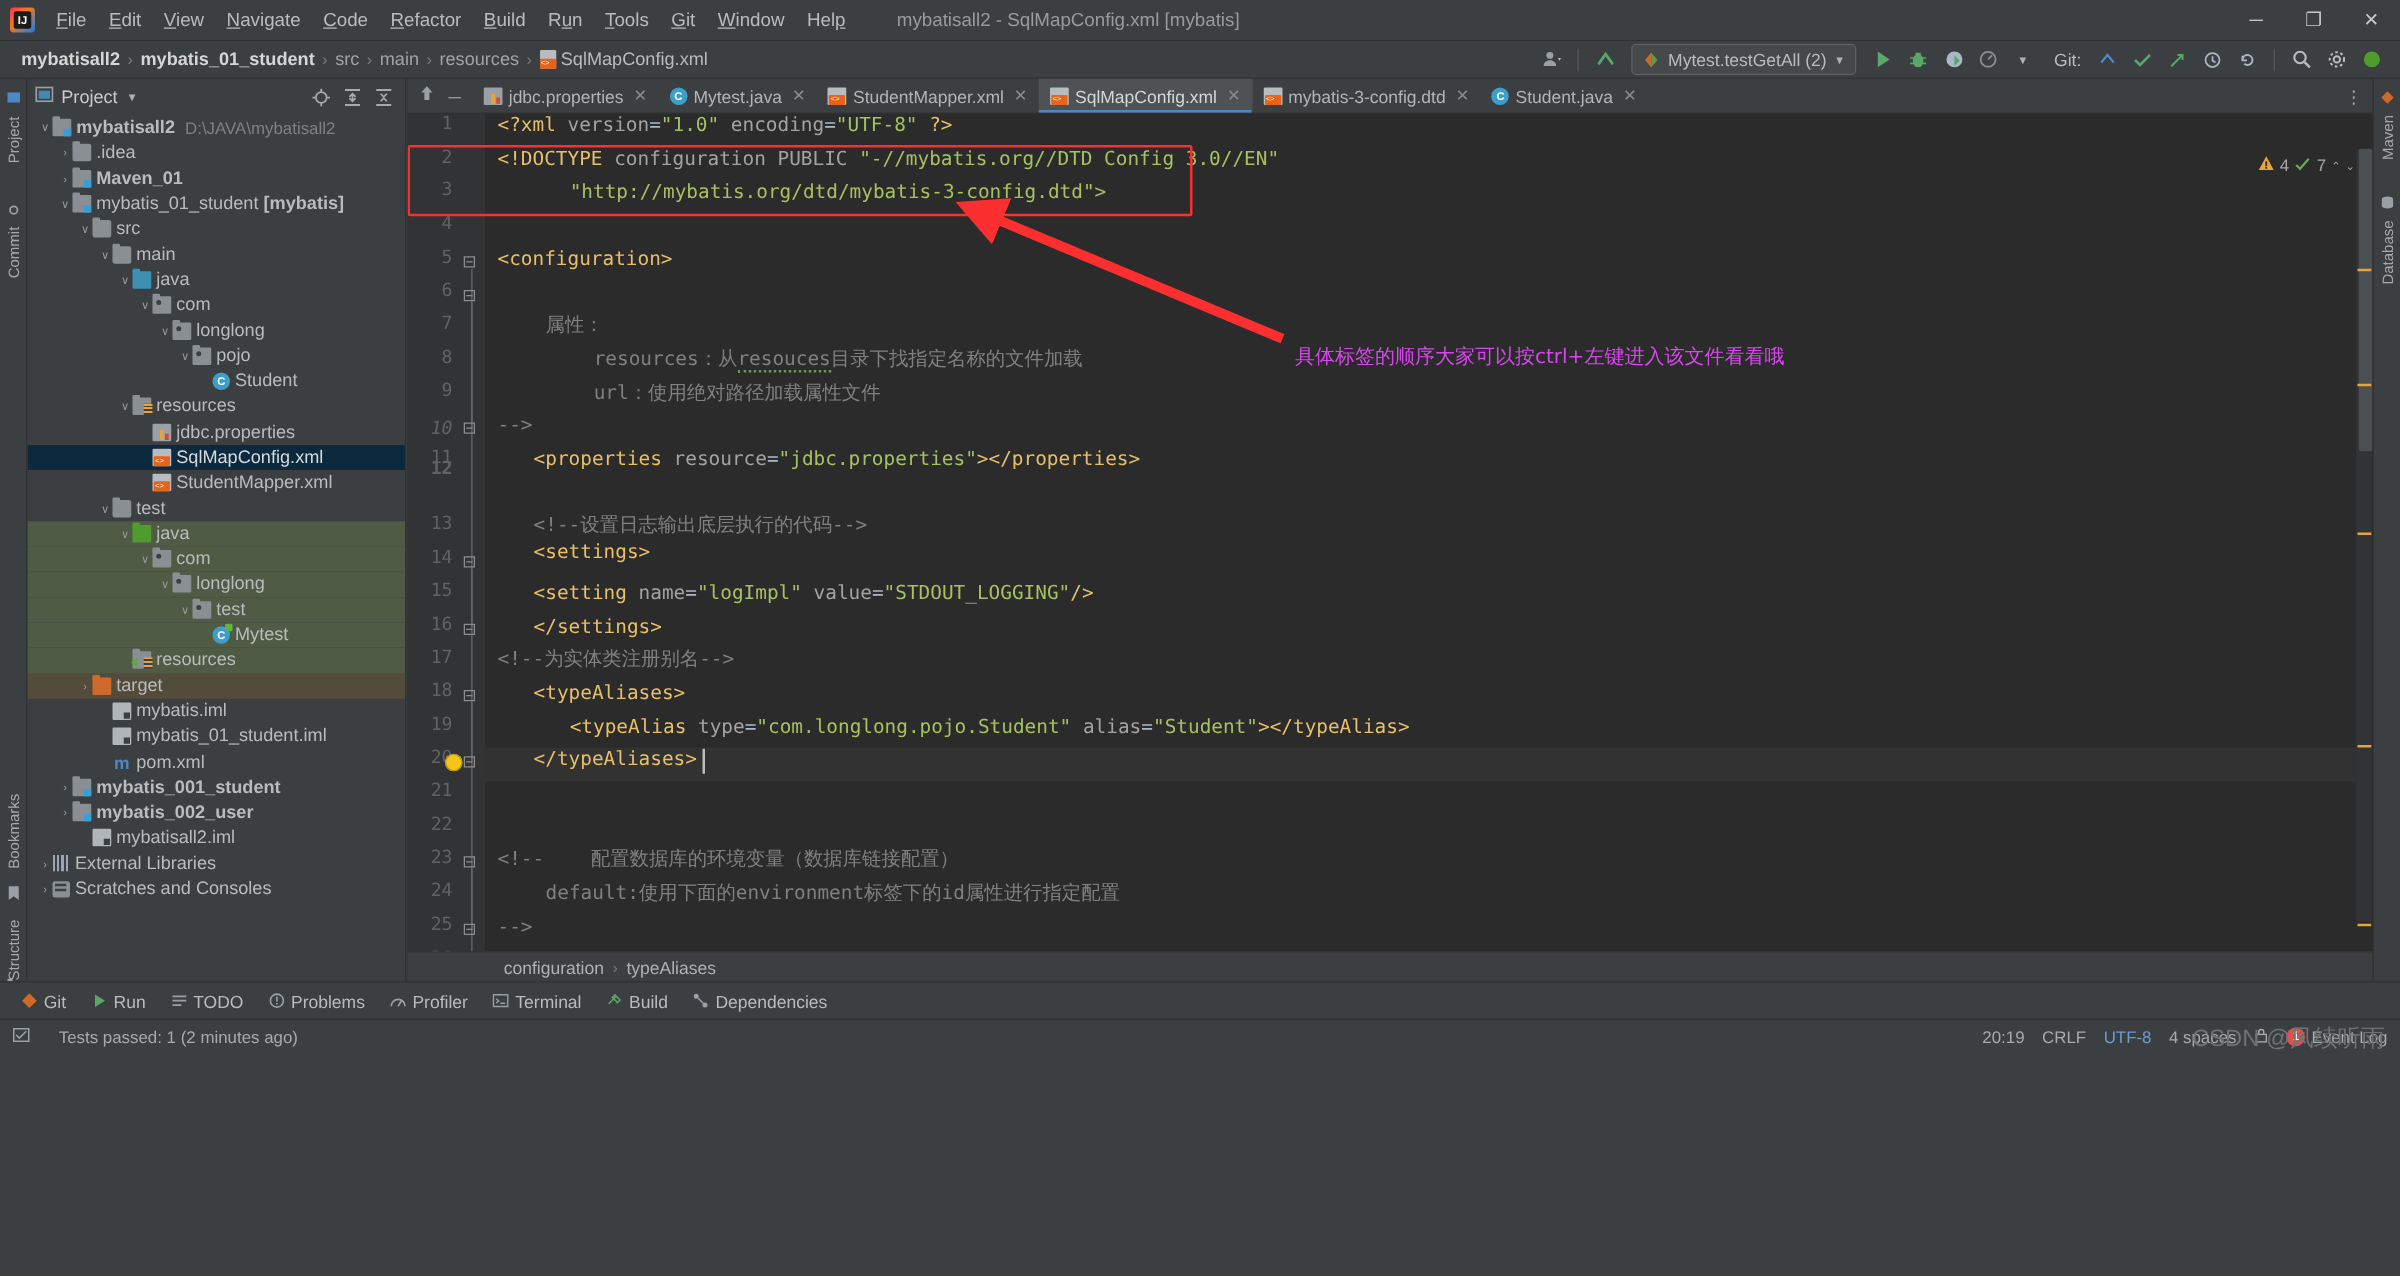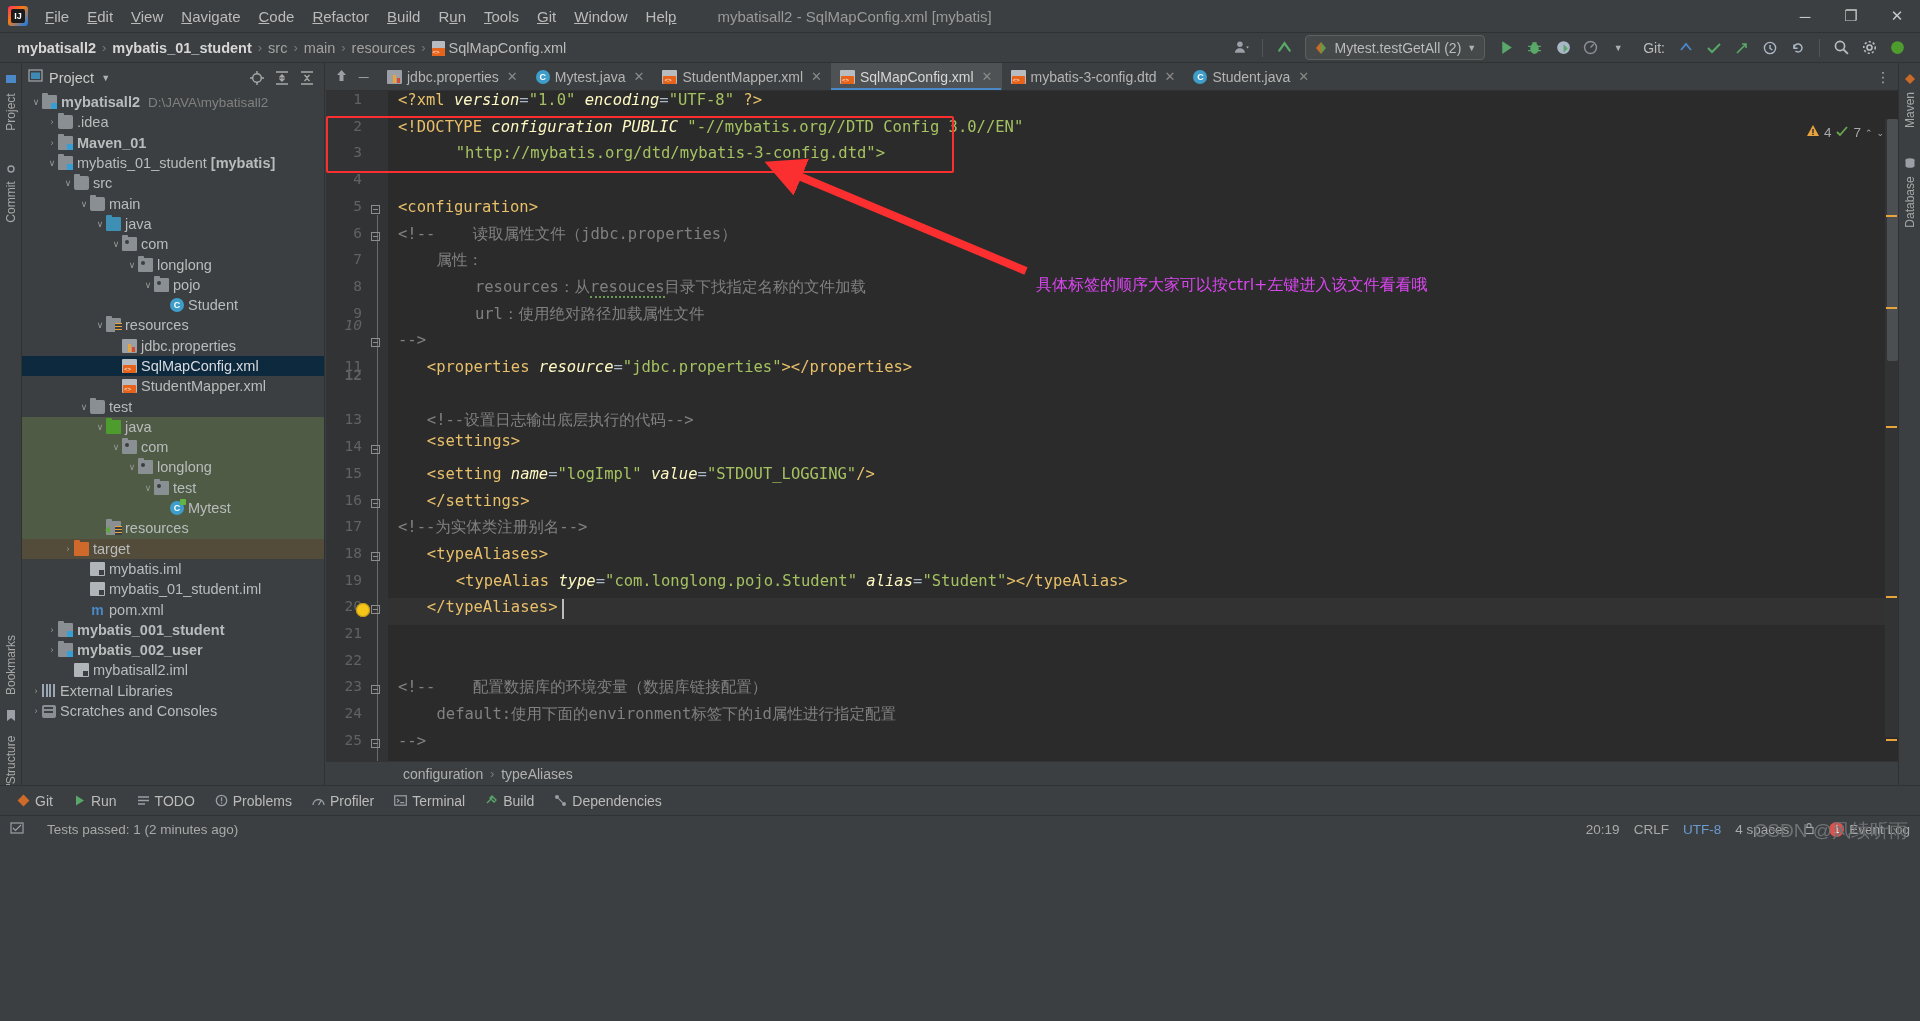--- a/index.html
+++ b/index.html
@@ -171,21 +171,21 @@
   .bulb{ position:absolute; left:30px; width:14px;height:14px;border-radius:50%;
      background:#f5c518; box-shadow:0 0 0 1px #b8931b inset;}
 
   .codearea{ flex:1; position:relative; background:#2b2b2b; overflow:hidden;
      font-family:"DejaVu Sans Mono", monospace; font-size:15.5px; }
   .cl{ position:absolute; left:10px; white-space:pre; line-height:26.7px; height:26.7px; }
   .hl-line{ position:absolute; height:26.7px; }
 
   
   .s-tag{color:#e8bf6a;}
-  .s-attr{color:#fef9c3;font-style:italic;}
+  .s-attr{color:#a3a3a3;}
   .s-val{color:#a5c261;}
   .s-cmt{color:#808080;}
   .s-punc{color:#a9b7c6;}
   .s-pi{color:#e8bf6a;}
 
   .typo{ border-bottom:2px dotted #6a9955; }
 
   
   .redbox{
     position:absolute; border:2.5px solid #fb2f2f; border-radius:2px; pointer-events:none;
@@ -680,21 +680,21 @@
           </div>
           <div class="foldline" style="top: 123.8px; height: 560.7px;"></div>
           <div class="lnum" style="top: 133.5px;">6</div>
           <div class="foldmark" style="top: 140.5px;">
             <div class="foldbox"></div>
           </div>
           <div class="foldline" style="top: 150.5px; height: 100.8px;"></div>
           <div class="lnum" style="top: 160.2px;">7</div>
           <div class="lnum" style="top: 186.9px;">8</div>
           <div class="lnum" style="top: 213.6px;">9</div>
-          <div class="lnum" style="top: 226px; font-style: italic;">10</div>
+          <div class="lnum" style="top: 244px; font-style: italic;">10</div>
           <div class="foldmark" style="top: 247.3px;">
             <div class="foldbox"></div>
           </div>
           <div class="lnum" style="top: 267px;">11</div>
           <div class="lnum" style="top: 276px; font-weight: bold;">12</div>
           <div class="lnum" style="top: 320.4px;">13</div>
           <div class="lnum" style="top: 347.1px;">14</div>
           <div class="foldmark" style="top: 354.1px;">
             <div class="foldbox"></div>
           </div>
@@ -735,21 +735,20 @@
           <div class="hl-line" style="left: 65.72px; top: 480.6px; width: 696.64px; background: rgb(63, 92, 72); z-index: -1;"></div>
           <div class="hl-line" style="left: 36.86px; top: 453.9px; width: 129.06px; background: rgb(63, 92, 72); z-index: -1;"></div>
           <div class="hl-line" style="left: 36.86px; top: 267px; width: 504.24px; background: rgb(86, 84, 32); z-index: -1;"></div>
 
       <div class="hl-line" style="left: 0px; right: 0px; top: 507.3px; background: rgb(50, 50, 50);"></div>
           <div class="cl" style="top: -4px; left: 10px;"><span class="s-pi">&lt;?xml </span><span class="s-attr">version</span><span class="s-punc">=</span><span class="s-val">"1.0"</span><span class="s-punc"> </span><span class="s-attr">encoding</span><span class="s-punc">=</span><span class="s-val">"UTF-8"</span><span class="s-pi"> ?&gt;</span></div>
           <div class="cl" style="top: 22.7px; left: 10px;"><span class="s-tag">&lt;!DOCTYPE </span><span class="s-attr">configuration</span><span class="s-attr"> PUBLIC </span><span class="s-val">"-//mybatis.org//DTD Config 3.0//EN"</span></div>
           <div class="cl" style="top: 49.4px; left: 67.72px;"><span class="s-val">"http://mybatis.org/dtd/mybatis-3-config.dtd"&gt;</span></div>
           <div class="cl" style="top: 76.1px; left: 10px;"></div>
           <div class="cl" style="top: 102.8px; left: 10px;"><span class="s-tag">&lt;configuration&gt;</span></div>
-          <div class="cl" style="top: 129.5px; left: 10px;"><span class="s-cmt">&lt;!--</span><span class="s-cmt">    读取属性文件（jdbc.properties）</span></div>
           <div class="cl" style="top: 156.2px; left: 48.48px;"><span class="s-cmt">属性：</span></div>
           <div class="cl" style="top: 182.9px; left: 86.96px;"><span class="s-cmt">resources：从</span><span class="s-cmt typo">resouces</span><span class="s-cmt">目录下找指定名称的文件加载</span></div>
           <div class="cl" style="top: 209.6px; left: 86.96px;"><span class="s-cmt">url：使用绝对路径加载属性文件</span></div>
           <div class="cl" style="top: 236.3px; left: 10px;"><span class="s-cmt">--&gt;</span></div>
           <div class="cl" style="top: 263px; left: 38.86px;"><span class="s-tag">&lt;properties </span><span class="s-attr">resource</span><span class="s-punc">=</span><span class="s-val">"jdbc.properties"</span><span class="s-tag">&gt;&lt;/properties&gt;</span></div>
           <div class="cl" style="top: 289.7px; left: 10px;"></div>
           <div class="cl" style="top: 316.4px; left: 38.86px;"><span class="s-cmt">&lt;!--设置日志输出底层执行的代码--&gt;</span></div>
           <div class="cl" style="top: 337px; left: 38.86px;"><span class="s-tag">&lt;settings&gt;</span></div>
           <div class="cl" style="top: 369.8px; left: 38.86px;"><span class="s-tag">&lt;setting </span><span class="s-attr">name</span><span class="s-punc">=</span><span class="s-val">"logImpl"</span><span class="s-punc"> </span><span class="s-attr">value</span><span class="s-punc">=</span><span class="s-val">"STDOUT_LOGGING"</span><span class="s-tag">/&gt;</span></div>
           <div class="cl" style="top: 396.5px; left: 38.86px;"><span class="s-tag">&lt;/settings&gt;</span></div>

